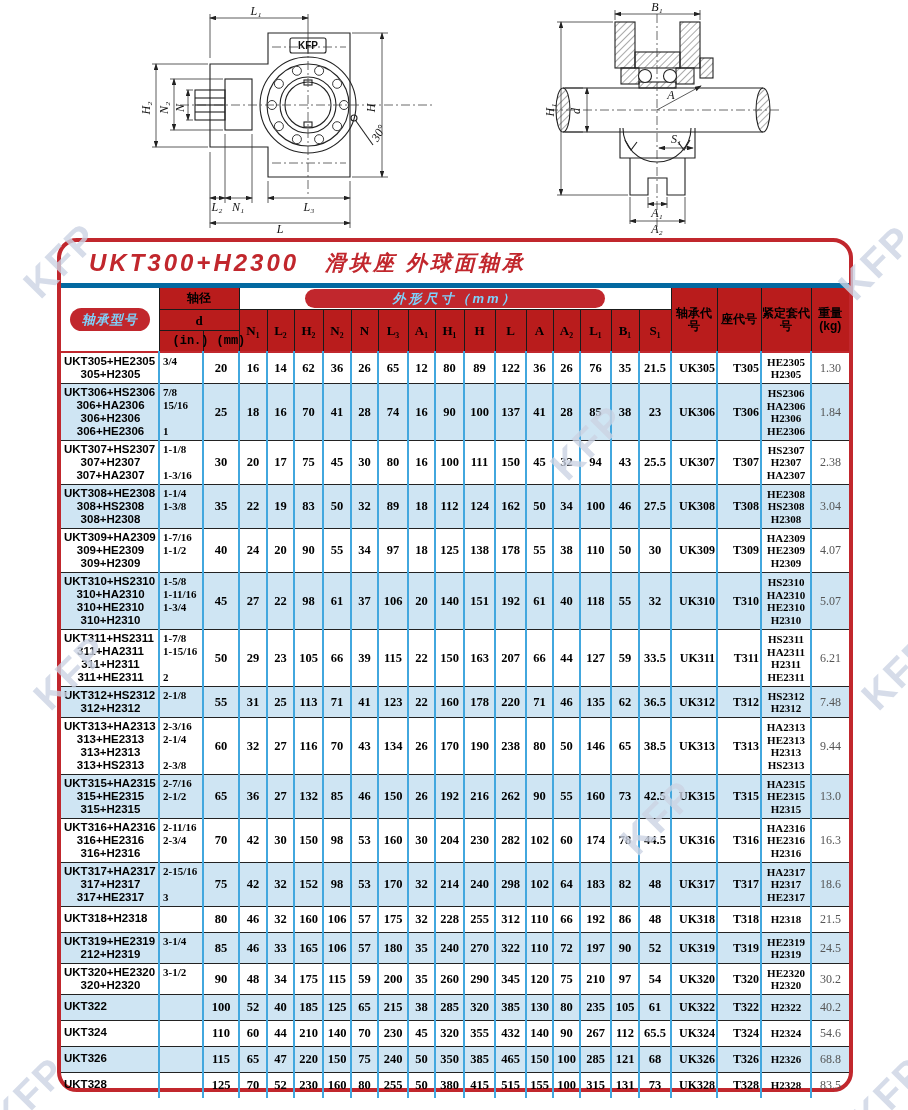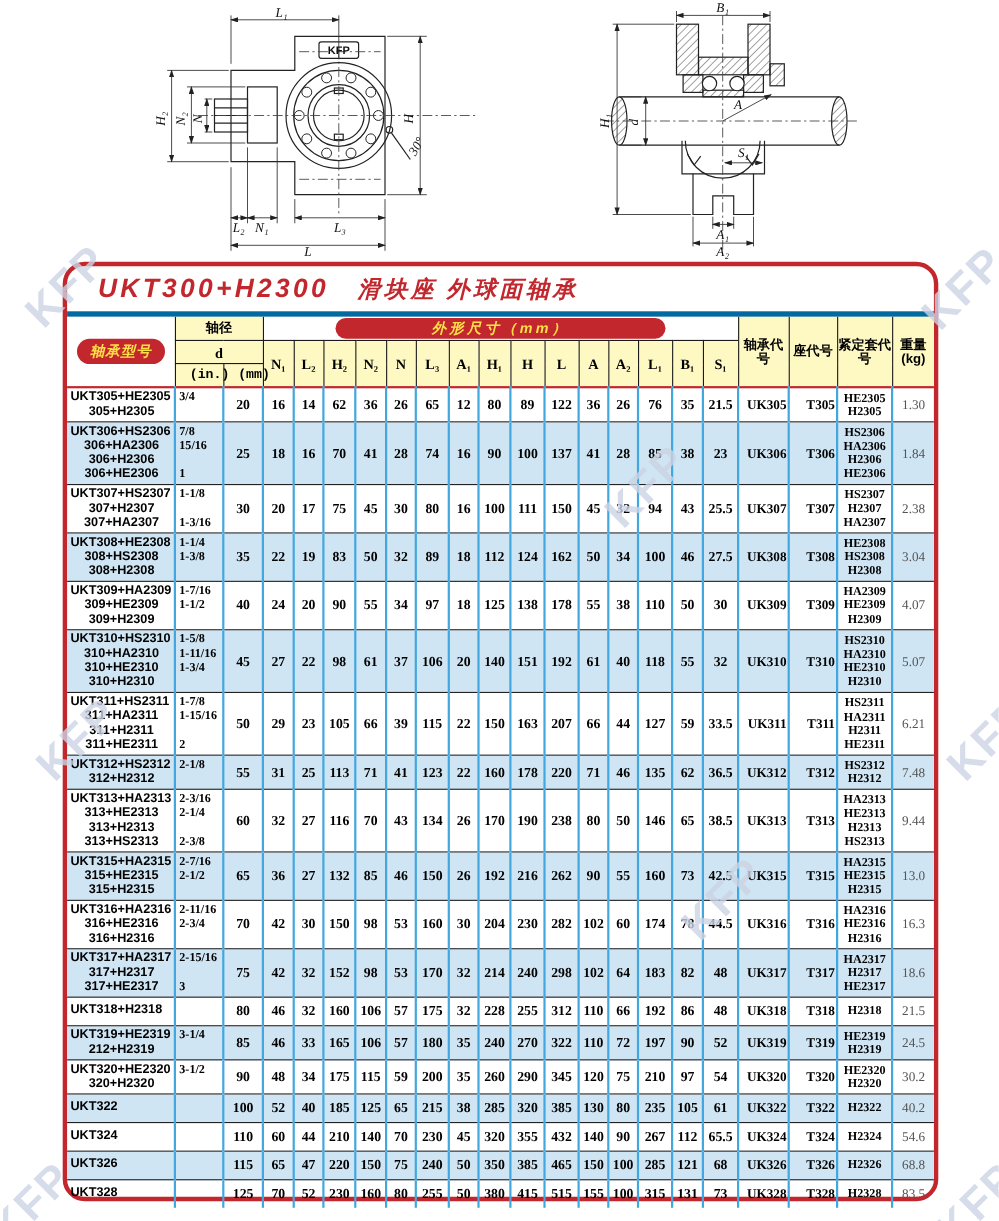--- a/index.html
+++ b/index.html
@@ -15,27 +15,27 @@
   
   .red-box{position:absolute;left:57px;top:238px;width:796px;height:854px;
            border:4px solid #c1272d;border-radius:20px;background:#fff;box-sizing:border-box;z-index:2;}
   .title-row{height:41px;display:flex;align-items:center;padding-left:28px;
              border-bottom:5px solid #0369a1;color:#c1272d;font-style:italic;font-weight:700;}
   .t-latin{font-size:24px;letter-spacing:3px;font-family:"Liberation Sans",sans-serif;}
   .t-cjk{font-size:21px;letter-spacing:3px;margin-left:26px;font-style:italic;}
   
   table{border-collapse:collapse;table-layout:fixed;width:100%;}
   thead th{border:1.5px solid #1a1a1a;font-size:12px;font-weight:700;padding:1px 0;
-           background:#fef9c3;line-height:13px;}
+           background:#b91c1c;line-height:13px;}
   thead tr:first-child th{border-top:none;}
   thead th:first-child{border-left:none;} thead th:last-child{border-right:none;}
   .th-dim{font-family:"Liberation Serif",serif;font-size:13px;height:36px;}
   .th-sub{font-family:Liberation Mono, monospace;font-size:12px;height:18px;padding-left:13px;}
   .th-d{font-family:"Liberation Serif",serif;font-size:13px;height:18px;}
-  .pill{display:inline-block;background:#c1272d;color:#fde047;border-radius:13px;
+  .pill{display:inline-block;background:#c1272d;color:#7dd3fc;border-radius:13px;
         font-style:italic;font-weight:700;}
   .pill-model{font-size:13px;padding:5px 12px;letter-spacing:1px;}
   .pill-dims{font-size:13px;padding:3px 0;width:300px;letter-spacing:3px;}
   .th-plain{background:#fff;border-bottom:1.5px solid #1a1a1a;}
   tbody td{border-left:2px solid #42a7de;border-right:2px solid #42a7de;
            border-top:1.5px solid #222;border-bottom:1.5px solid #222;
            padding:2px 1px;vertical-align:middle;}
   tbody td:first-child{border-left:none;} tbody td:last-child{border-right:none;font-family:Liberation Serif, serif;}
   tbody tr:first-child td{border-top:2.5px solid #c1272d;}
   tbody tr:last-child td{border-bottom:none;}

